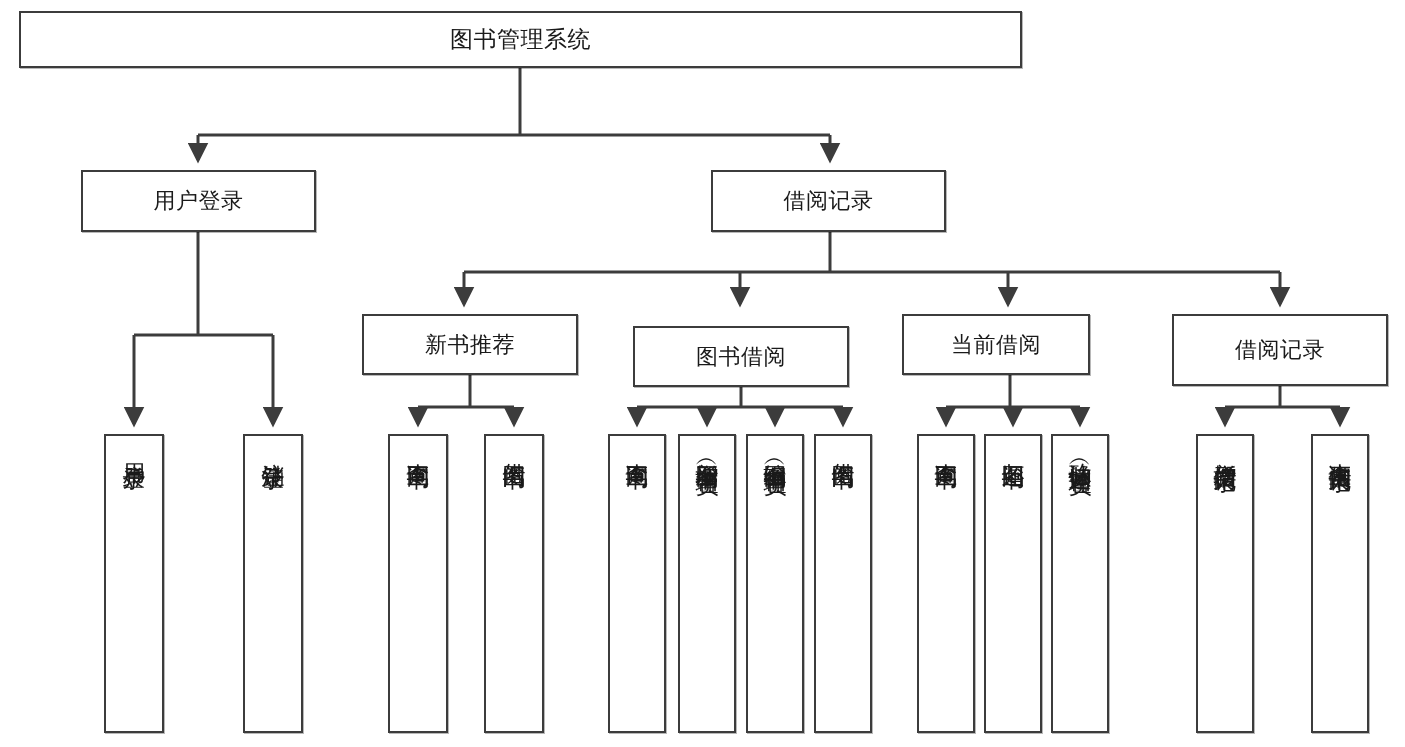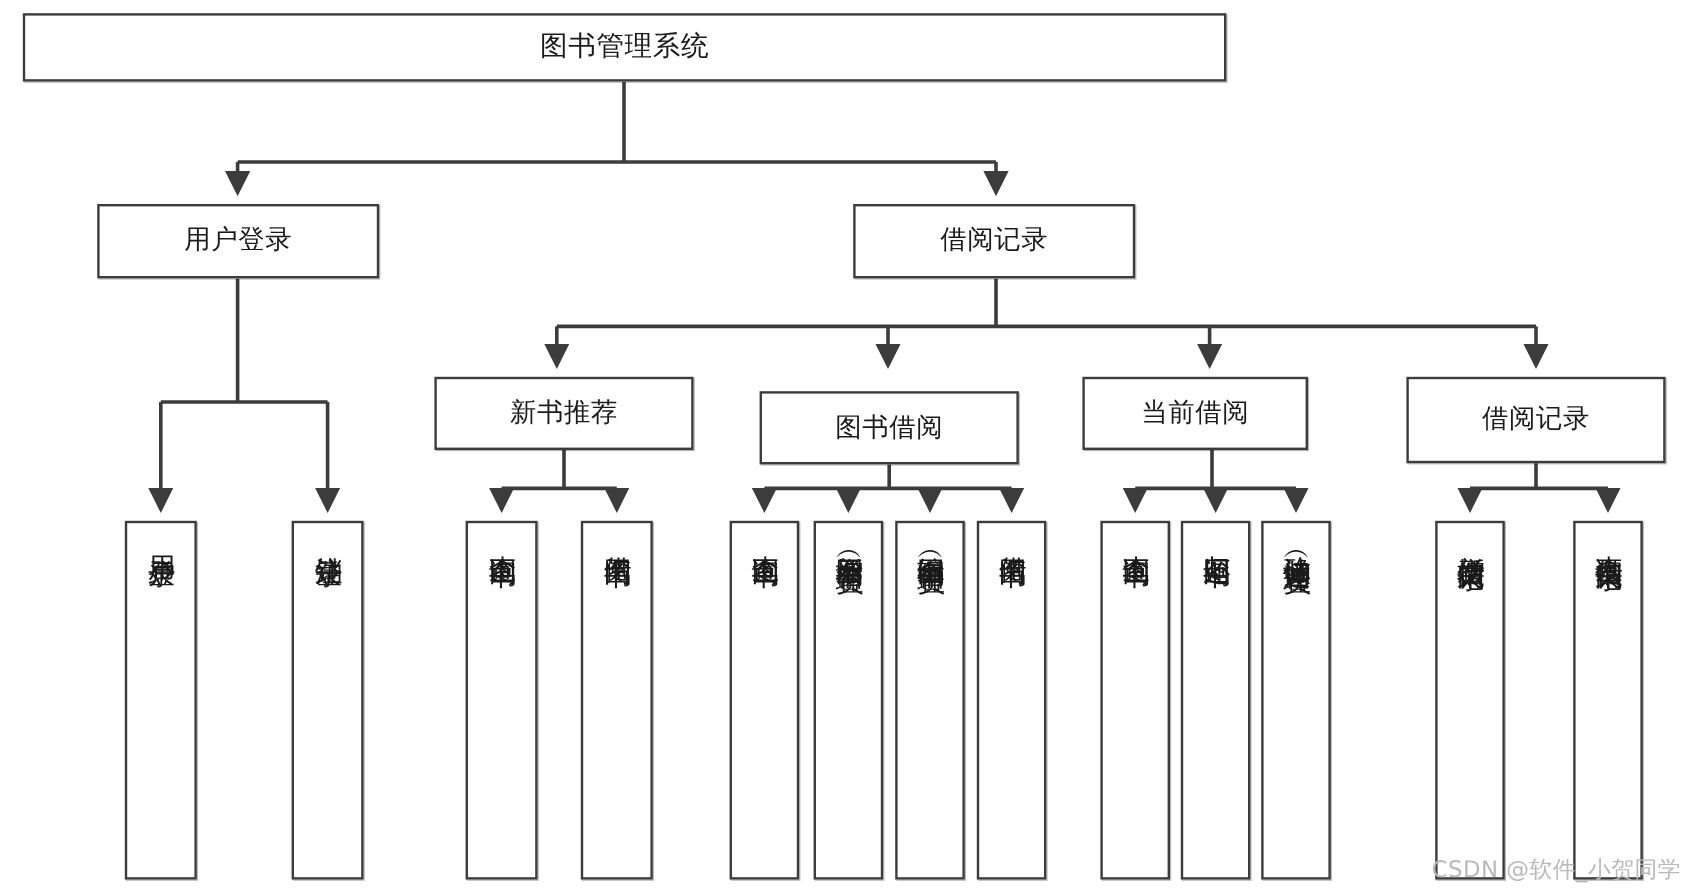--- a/index.html
+++ b/index.html
@@ -191,15 +191,14 @@
     <span class="label">确认归还（管理员）</span>
   </div>
 
   <div class="node v" style="left: 1196px; top: 434px; width: 58px; height: 299px; border-color: rgb(60, 60, 60); background: rgb(255, 255, 255); color: rgb(26, 26, 26);">
     <span class="label">新增借阅记录</span>
   </div>
   <div class="node v" style="left: 1311px; top: 434px; width: 58px; height: 299px; border-color: rgb(60, 60, 60); background: rgb(255, 255, 255); color: rgb(26, 26, 26);">
     <span class="label">查询借阅记录</span>
   </div>
 
-  <div id="watermark" style="color: rgb(185, 185, 185);">CSDN @软件_小贺同学</div>
 
 </div>
 
 </body></html>

